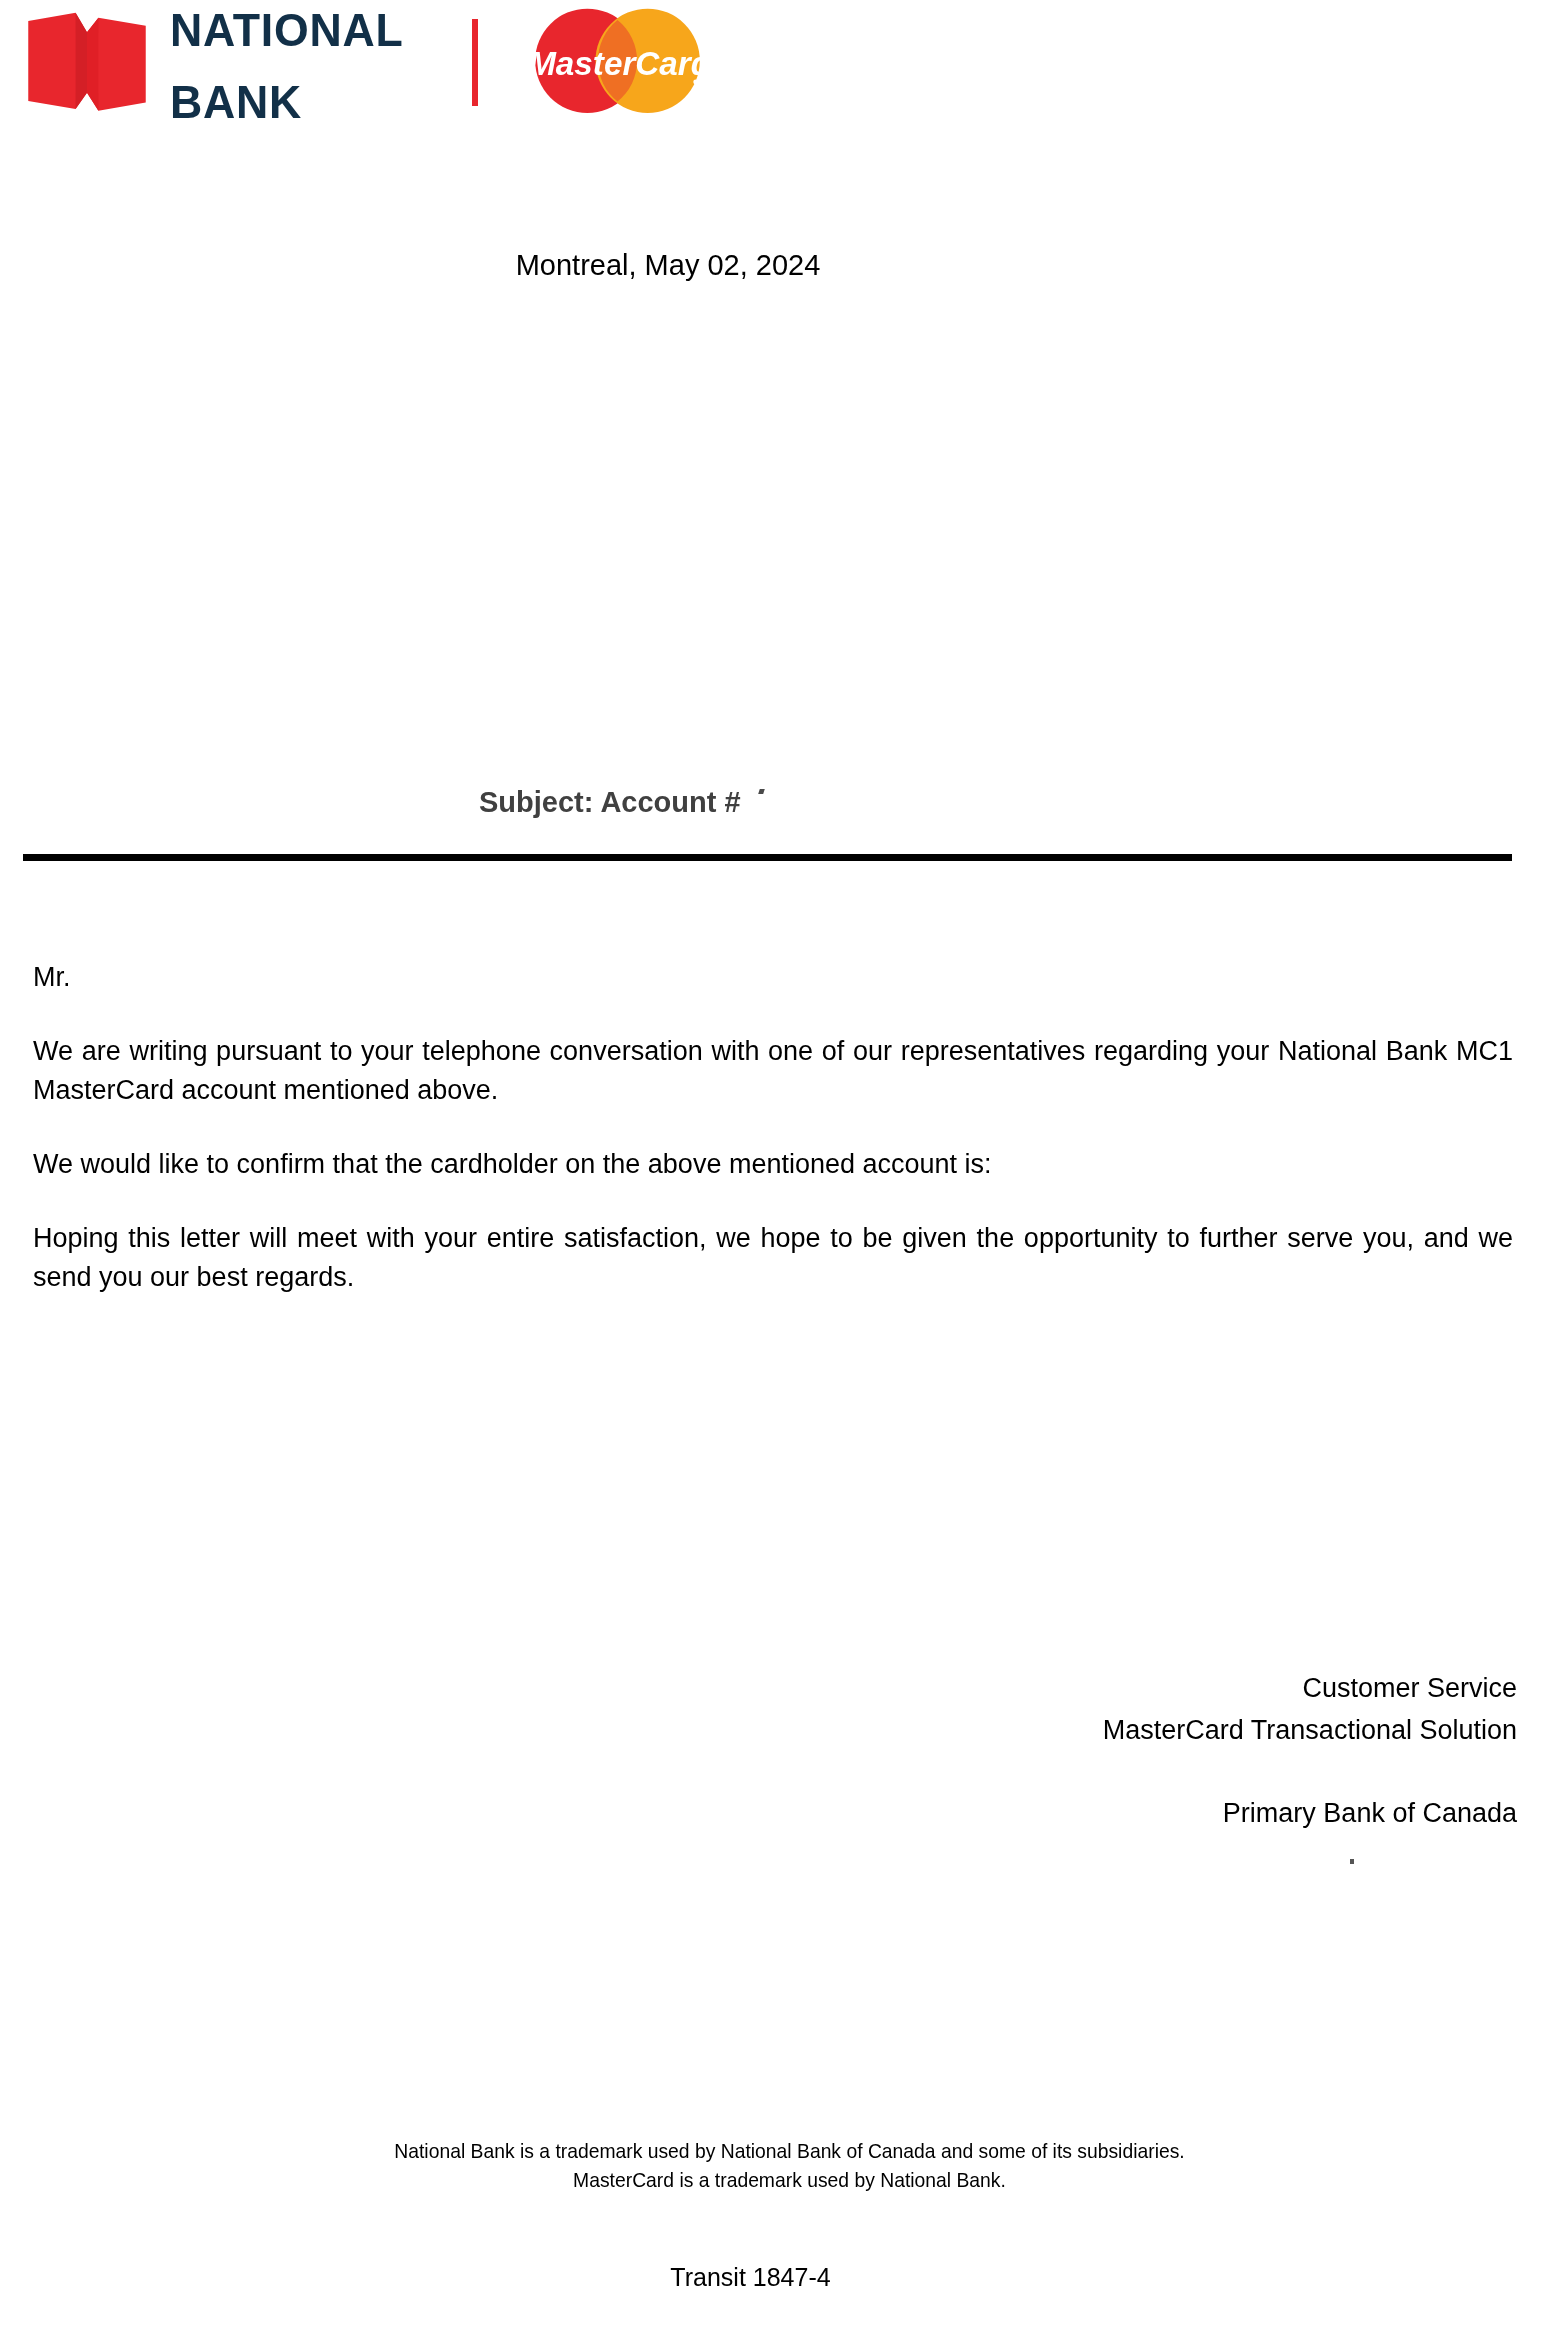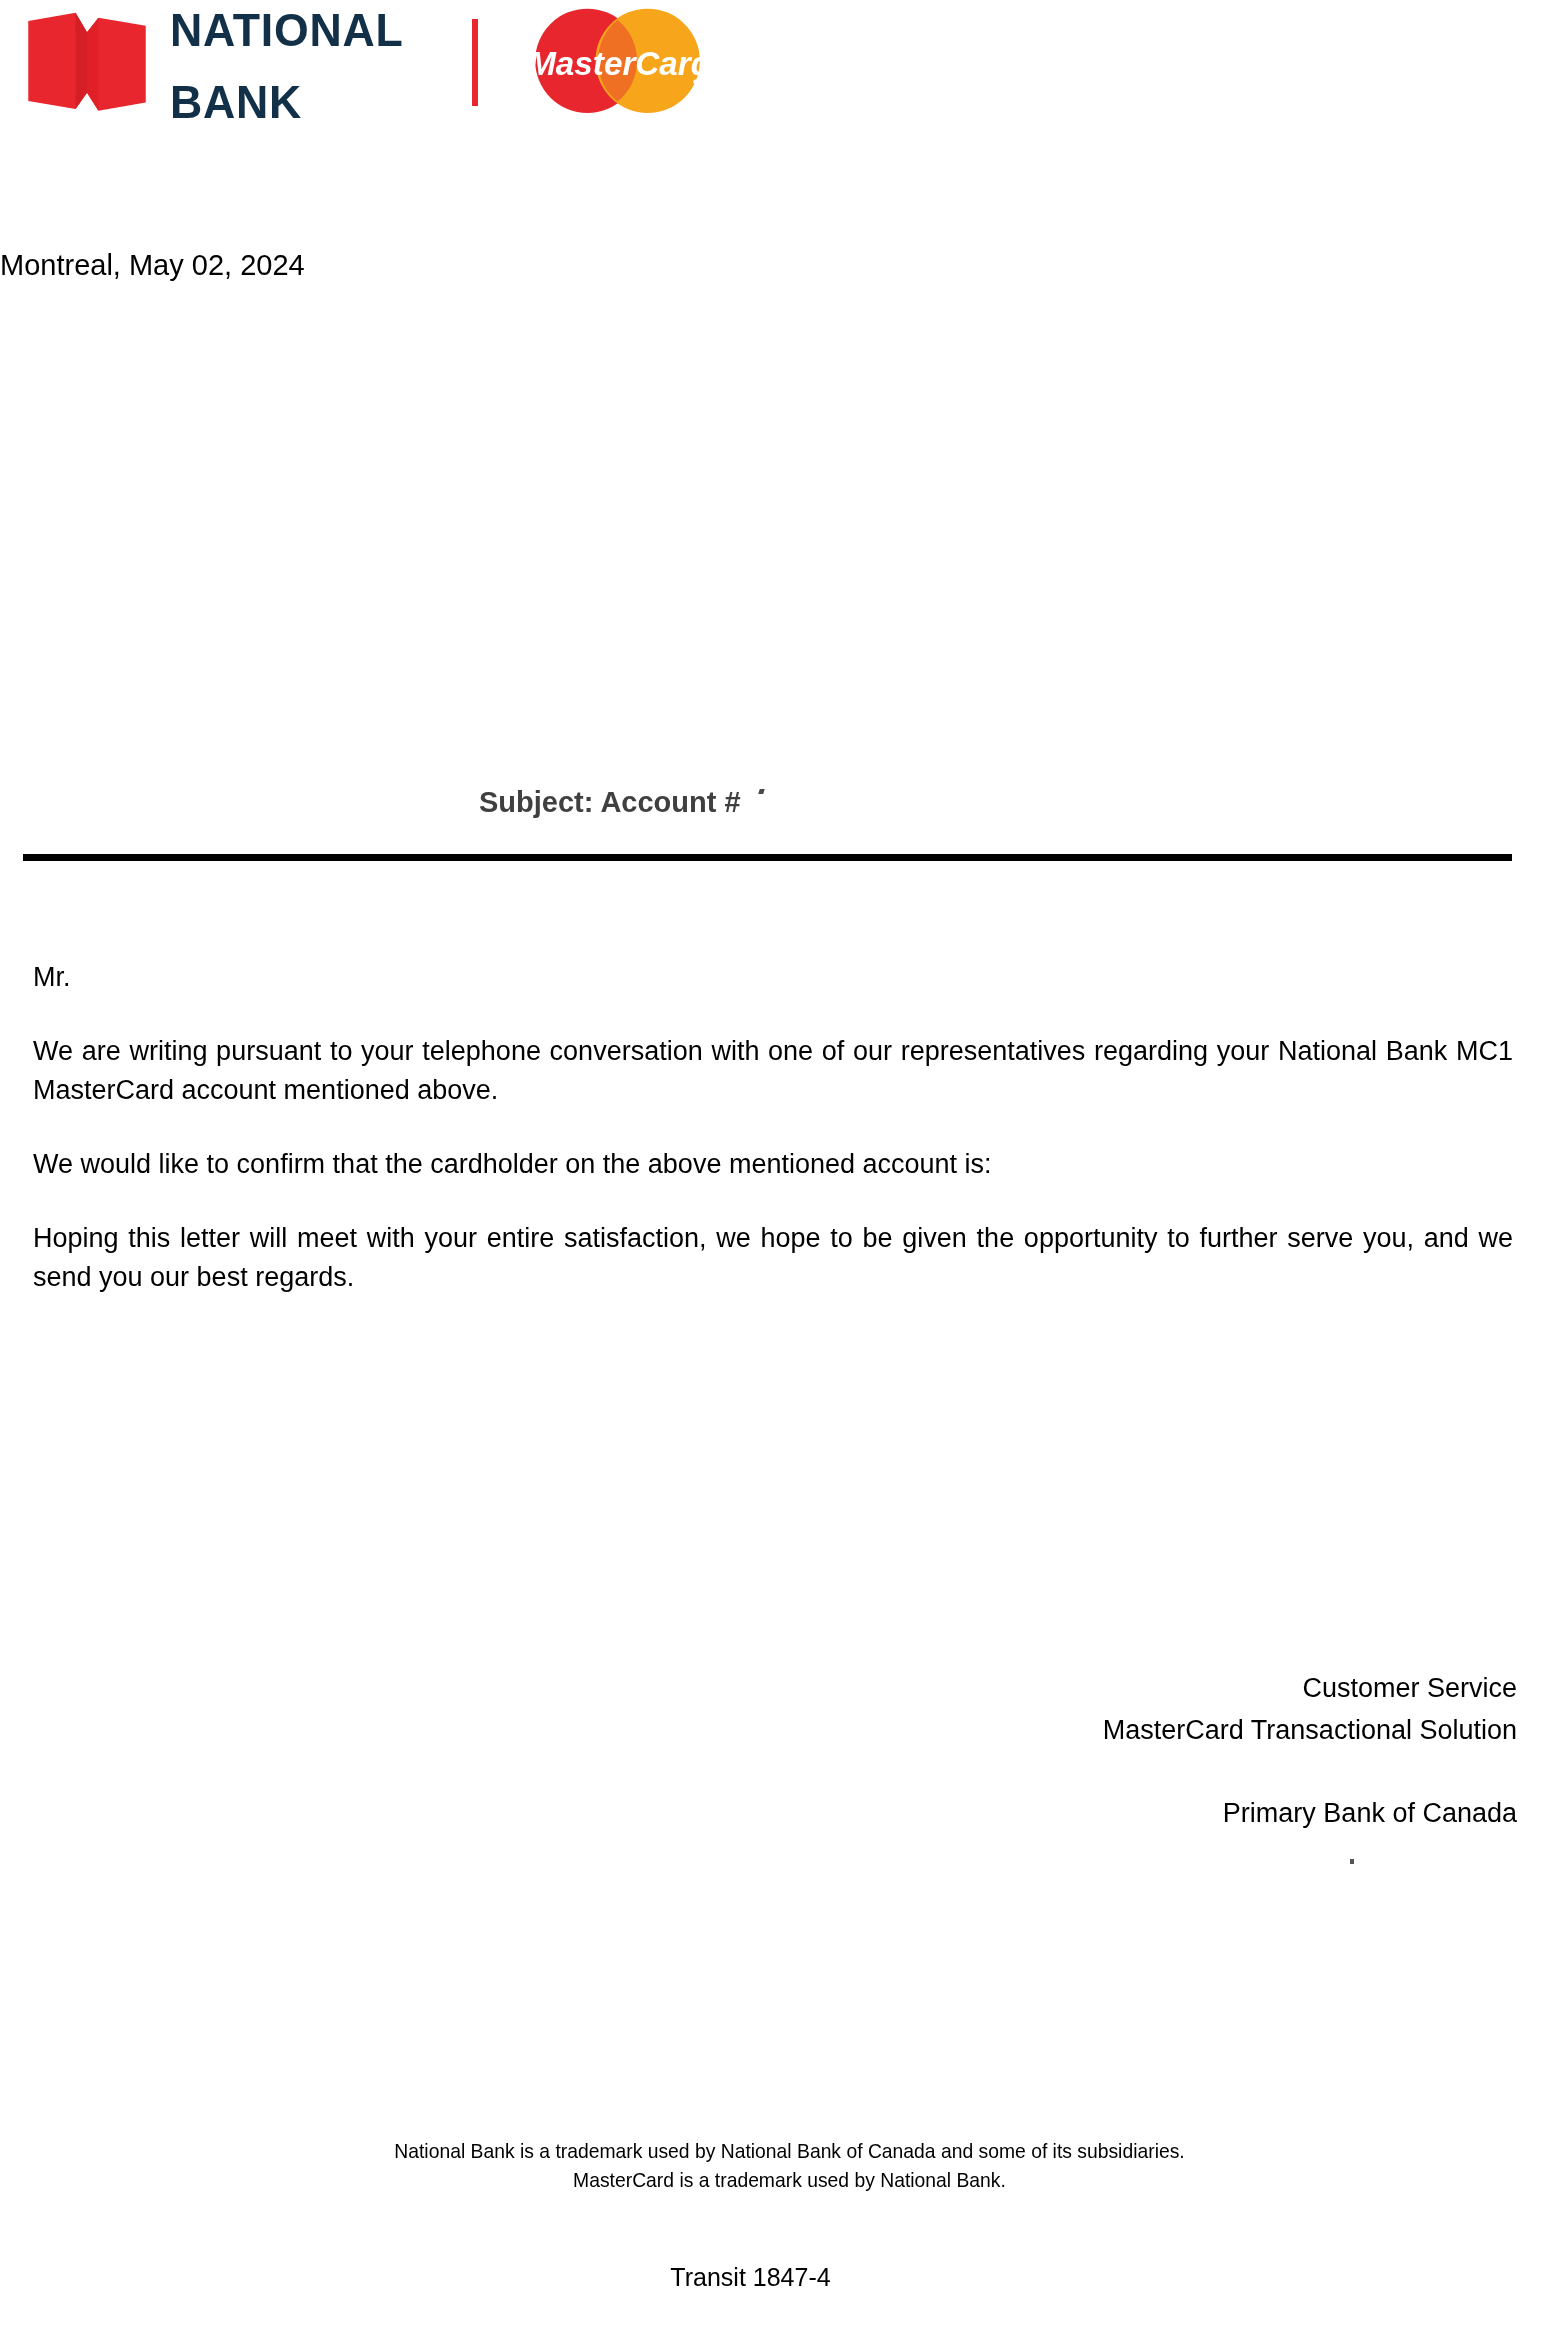--- a/index.html
+++ b/index.html
@@ -73,21 +73,21 @@
     text-align: right;
   }
   .mc-svg { display: block; width: 213px; height: 110px; }
 
   
   .date-line {
     position: absolute;
     left: 0;
     top: 249px;
     width: 1336px;
-    text-align: left;
+    text-align: center;
     font-size: 29px;
     color: #000;
   }
 
   
   .subject-line {
     position: absolute;
     left: 479px;
     top: 786px;
     font-size: 29px;

